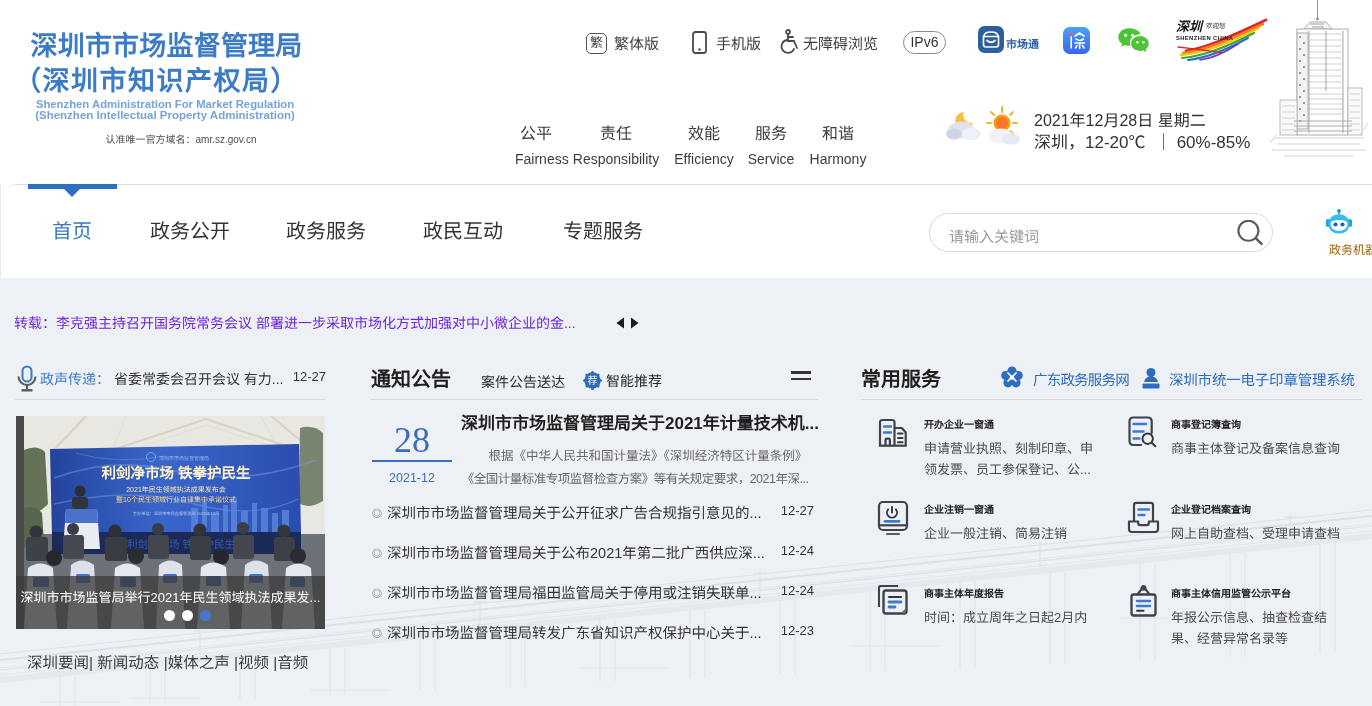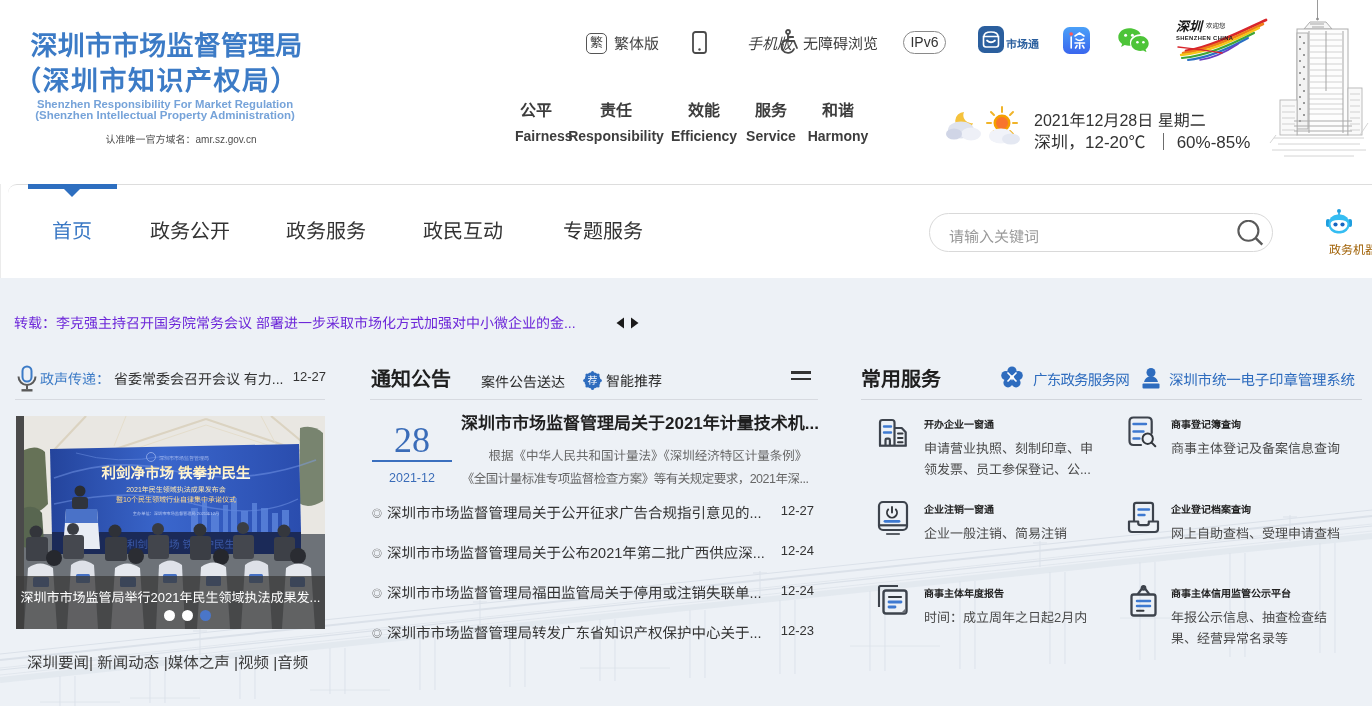--- a/index.html
+++ b/index.html
@@ -11,21 +11,21 @@
 
 #hdr { position:absolute; left:0; top:0; width:1372px; height:184px; background:#fff; }
 #logo-cn1 { left:14px; top:32px; width:305px; text-align:center; font-size:27px; font-weight:bold; color:#3c7bc6; letter-spacing:0.2px; line-height:28px;}
 #logo-cn2 { left:14px; top:67px; width:305px; text-align:left; font-size:27px; font-weight:bold; color:#3c7bc6; letter-spacing:1.5px; line-height:28px;}
 #logo-en1 { left:0px; top:99px; width:330px; text-align:center; font-size:11.3px; font-weight:bold; color:#76a3d9; line-height:11px;}
 #logo-en2 { left:0px; top:110px; width:330px; text-align:center; font-size:11.5px; font-weight:bold; color:#76a3d9; line-height:11px;}
 #domain { left:26px; top:131px; width:310px; text-align:center; font-size:10px; color:#4d4d4d; }
 .util { top:34px; height:22px; line-height:20px; font-size:15px; color:#404040; }
 #fanbox { left:586px; top:33px; width:21px; height:21px; border:1.6px solid #555; border-radius:5px; text-align:center; line-height:18px; font-size:13px; color:#444; }
 #ipv6 { left:903px; top:31px; width:43px; height:23px; border:1px solid #8a8a8a; border-radius:12px; text-align:center; line-height:21px; font-size:14px; color:#333; }
-.vals { top:102px; text-align:center;font-weight:bold; }
+.vals { top:125px; text-align:center; }
 .vals .cn { font-size:16px; color:#3d3d3d; line-height:17px;}
 .vals .en { font-size:14px; color:#3d3d3d; margin-top:10px; line-height:14px;}
 #wdate { left:1034px; top:107px; font-size:16px; color:#333; }
 #wtemp { left:1034px; top:128px; font-size:17px; color:#333; }
 
 #nav { position:absolute; left:8px; top:184px; width:1372px; height:94px; background:#fff; border-top:1px solid #ddd;border-radius:9px; }
 #tabbar { left:20px; top:-1px; width:89px; height:5px; background:#2e6fc0; }
 #tabtri { left:56px; top:4px; width:0; height:0; border-left:8px solid transparent; border-right:8px solid transparent; border-top:8px solid #2e6fc0; }
 .navitem { top:36px; font-size:20px; color:#333; line-height:21px;}
 #search { left:921px; top:28px; width:344px; height:39px; border:1px solid #d9d9d9; border-radius:20px; background:#fff; }
@@ -70,31 +70,31 @@
 .svc-d { font-size:13px; color:#4b4b4b; line-height:21px; margin-top:5px; white-space:nowrap;}
 </style>
 </head>
 <body>
 <div id="page">
   <div class="abs" style="left:0;top:0;width:1px;height:278px;background:#ebebeb;"></div>
 
   <div id="hdr">
     <div class="abs" id="logo-cn1">深圳市市场监督管理局</div>
     <div class="abs" id="logo-cn2">（深圳市知识产权局）</div>
-    <div class="abs" id="logo-en1">Shenzhen Responsibility For Market Regulation</div>
+    <div class="abs" id="logo-en1">Shenzhen Administration For Market Regulation</div>
     <div class="abs" id="logo-en2">(Shenzhen Intellectual Property Administration)</div>
     <div class="abs" id="domain">认准唯一官方域名：amr.sz.gov.cn</div>
 
     <div class="abs" id="fanbox">繁</div>
     <div class="abs util" style="left:614px;text-align:right;">繁体版</div>
     <svg class="abs" style="left:692px;top:31px;" width="15" height="23" viewBox="0 0 15 23">
         <rect x="1" y="1" width="13" height="21" rx="2.5" fill="none" stroke="#4a4a4a" stroke-width="1.8"></rect>
         <circle cx="7.5" cy="18.5" r="1.2" fill="#4a4a4a"></circle>
       </svg>
-    <div class="abs util" style="left:747px;font-style:italic;">手机版</div>
+    <div class="abs util" style="left:716px;">手机版</div>
     <svg class="abs" style="left:779px;top:29px;" width="21" height="25" viewBox="0 0 21 25">
         <g fill="none" stroke="#4a4a4a" stroke-width="1.8" stroke-linecap="round">
           <circle cx="9" cy="3" r="2"></circle>
           <path d="M9 6 v6 h6 l3 7"></path>
           <path d="M9 8 h5"></path>
           <path d="M8 11 a6.5 6.5 0 1 0 7 9"></path>
         </g>
       </svg>
     <div class="abs util" style="left:803px;">无障碍浏览</div>
     <div class="abs" id="ipv6">IPv6</div>

